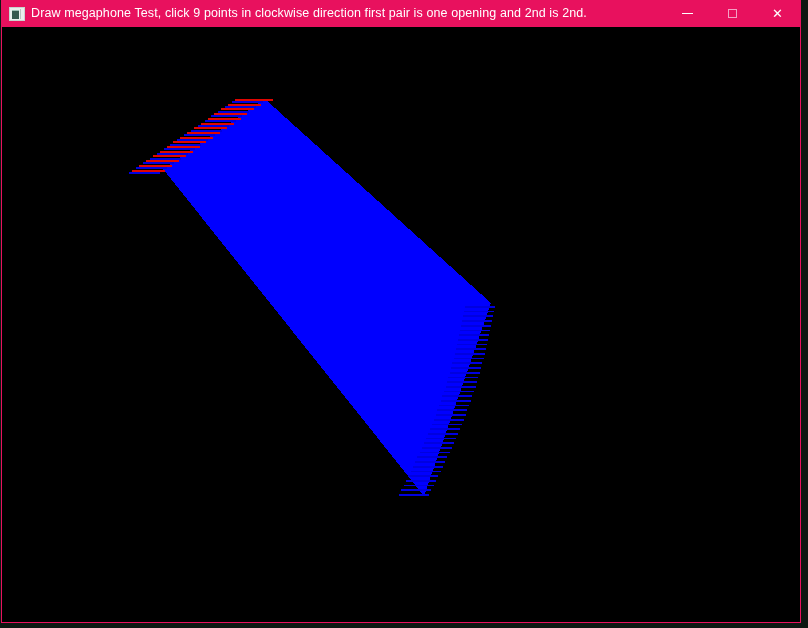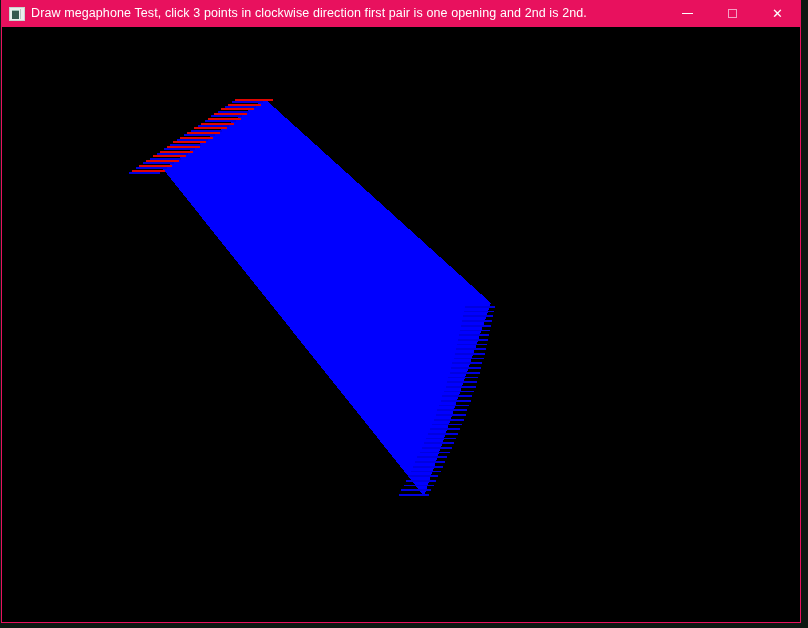--- a/index.html
+++ b/index.html
@@ -54,21 +54,21 @@
 <body>
 
 <div class="desktop">
   <div class="window">
 
     <div class="titlebar">
       <span class="app-icon">
         <span class="pane-dark"></span>
         <span class="pane-line"></span>
       </span>
-      <span class="title-text">Draw megaphone Test, click 3 points in clockwise direction first pair is one opening and 2nd is 2nd.</span>
+      <span class="title-text">Draw megaphone Test, click 9 points in clockwise direction first pair is one opening and 2nd is 2nd.</span>
 
       <span class="caption-buttons">
         <button class="cap-btn" aria-label="minimize">
           <span class="min-glyph"></span>
         </button>
         <button class="cap-btn" aria-label="maximize">
           <span class="max-glyph"></span>
         </button>
         <button class="cap-btn" aria-label="close">
           <span class="close-glyph">✕</span>

